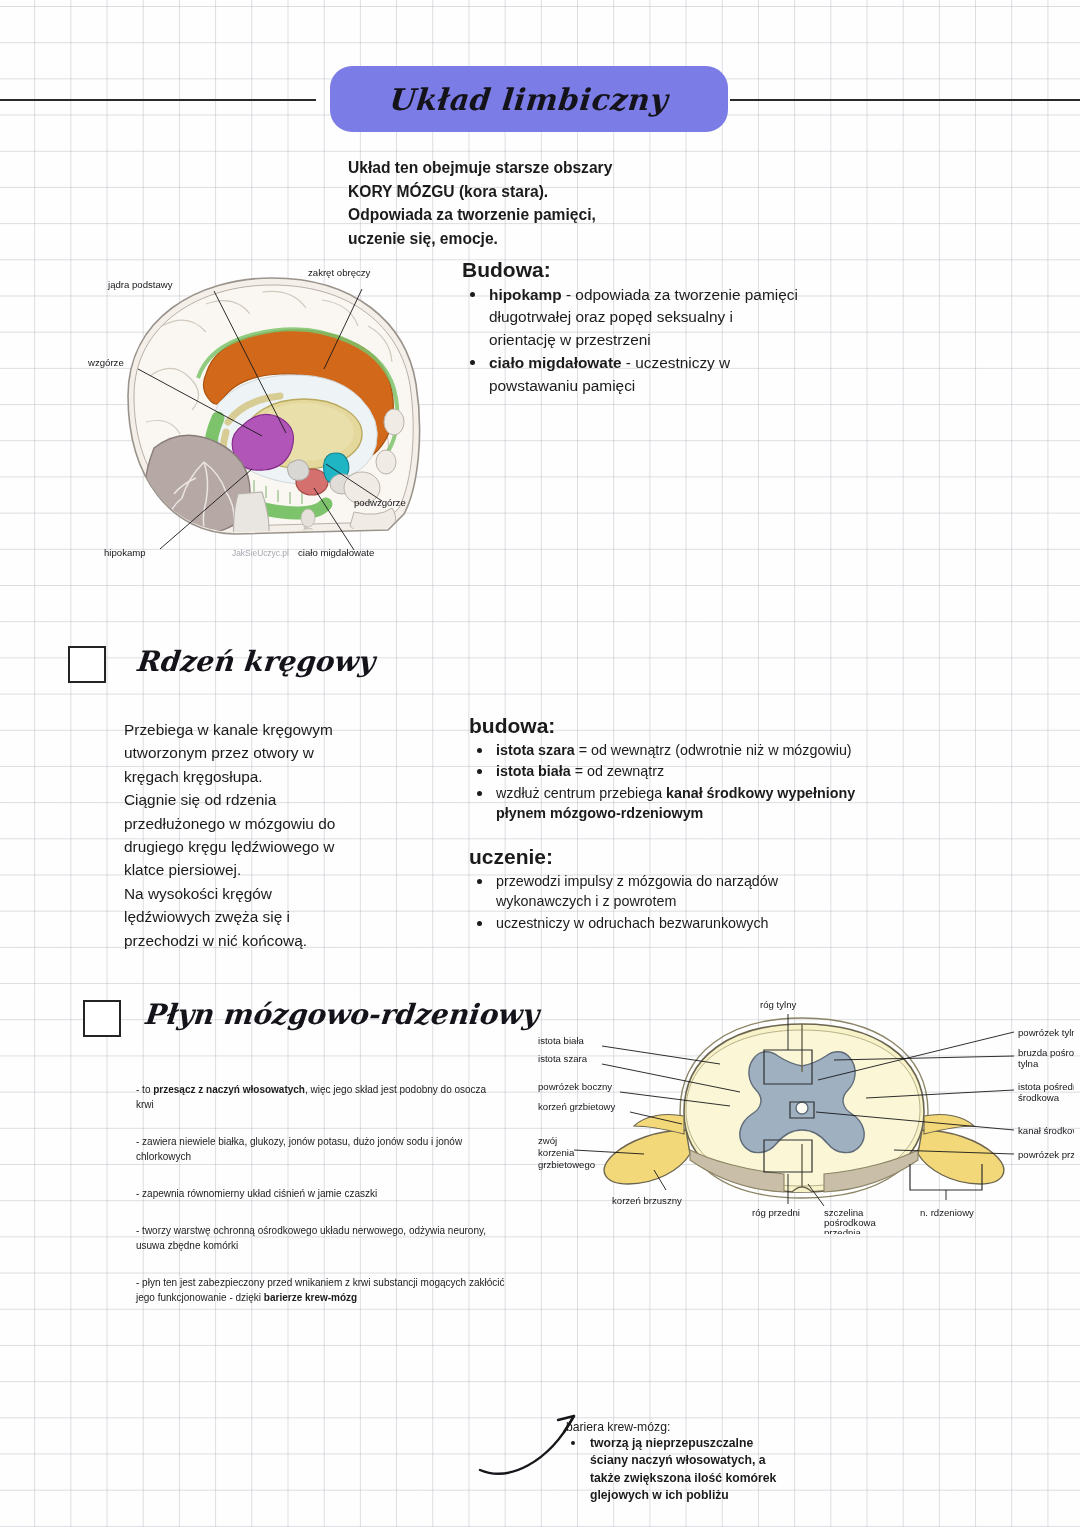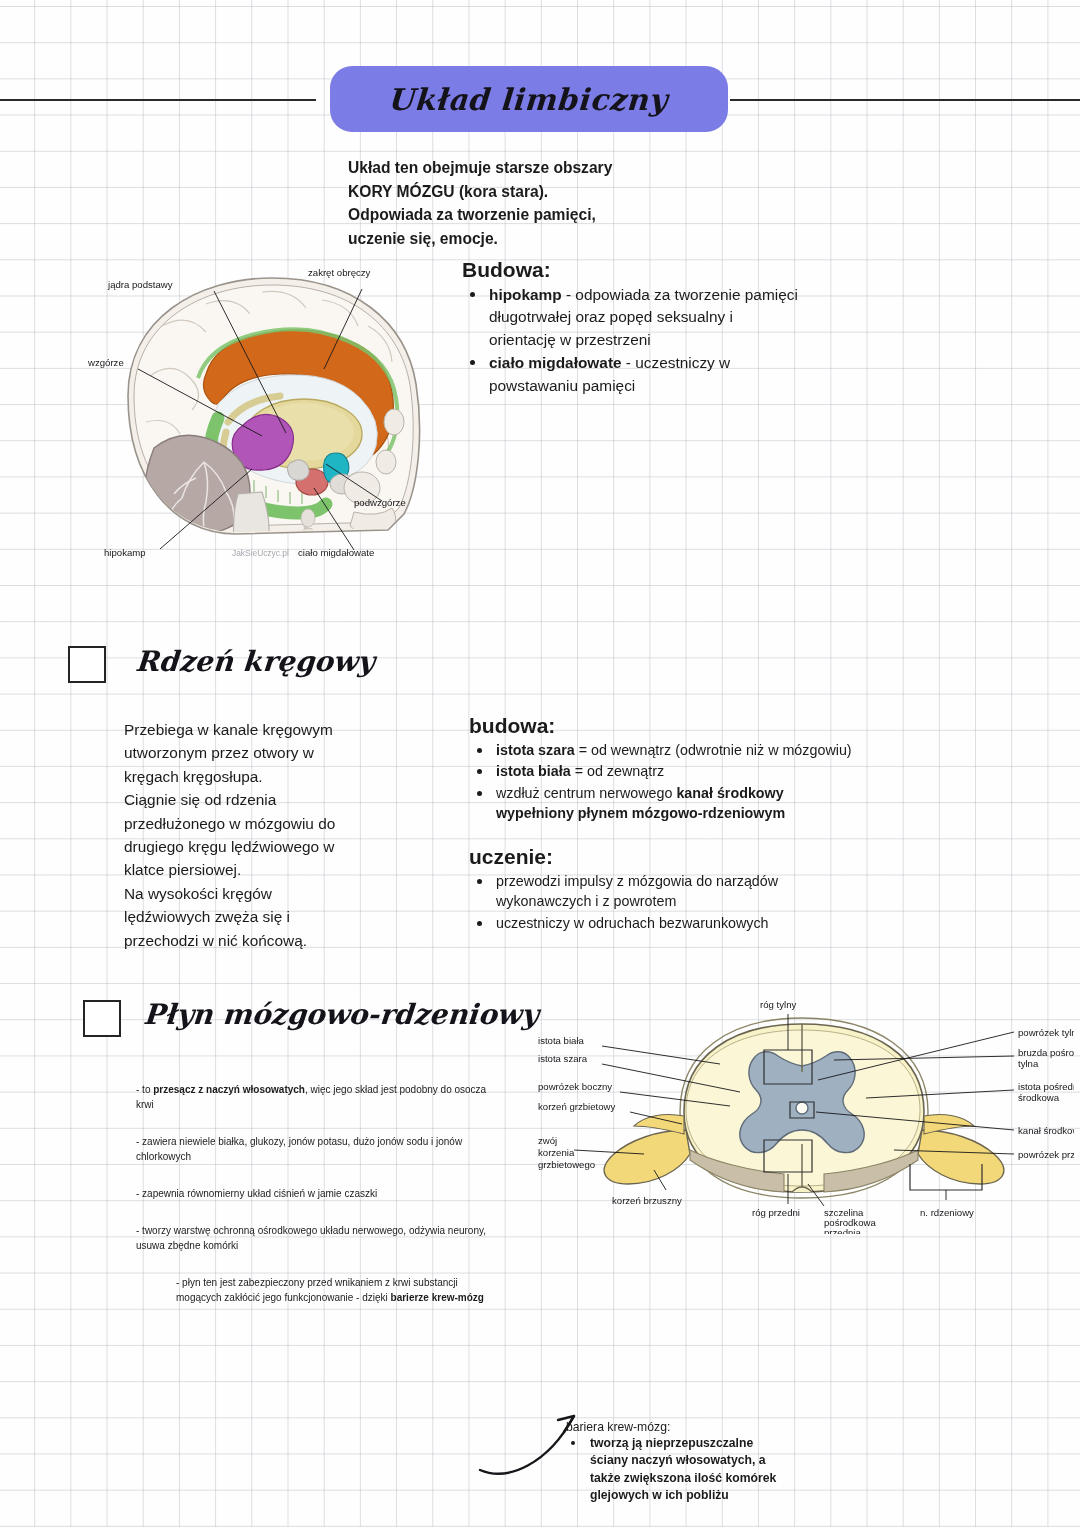--- a/index.html
+++ b/index.html
@@ -90,21 +90,21 @@
   
   #rdz-left{left:124px;top:718px;width:285px;}
   #rdz-left .t{font-size:15.4px;line-height:1.52;}
   #rdz-right{left:469px;top:714px;width:392px;}
   #rdz-right .t{font-size:14.3px;line-height:1.42;}
   #rdz-right .gap{height:21px;}
 
   
   #plyn-left{left:136px;top:1082px;width:370px;}
   #plyn-left p{margin:0 0 22px 0;font-size:10px;line-height:1.5;}
-  #plyn-left p:last-child{margin-bottom:0;margin-left:40px;}
+  #plyn-left p:last-child{margin-bottom:0;}
 
   
   #bariera{left:566px;top:1376px;width:215px;}
   #bariera .t{font-size:12.2px;line-height:1.42;font-weight:700;}
   #bariera .hd{font-weight:400;font-size:12.2px;margin-bottom:1px;margin-top:44px;}
   #bariera ul.bul{padding-left:16px;}
   #bariera ul.bul>li:before{top:6px;width:4px;height:4px;}
 
   
   #arrow{position:absolute;left:478px;top:1398px;width:120px;height:85px;}
@@ -257,21 +257,21 @@
       <div>lędźwiowych zwęża się i</div>
       <div>przechodzi w nić końcową.</div>
     </div>
   </div>
 
   <div class="blk" id="rdz-right">
     <h3 class="sec">budowa:</h3>
     <ul class="bul t">
       <li><b>istota szara</b><span> = od wewnątrz (odwrotnie niż w mózgowiu)</span></li>
       <li><b>istota biała</b><span> = od zewnątrz</span></li>
-      <li><span>wzdłuż centrum nerwowego </span><b>kanał środkowy wypełniony płynem mózgowo-rdzeniowym</b></li>
+      <li><span>wzdłuż centrum przebiega </span><b>kanał środkowy wypełniony płynem mózgowo-rdzeniowym</b></li>
     </ul>
     <div class="gap"></div>
     <h3 class="sec">uczenie:</h3>
     <ul class="bul t">
       <li>przewodzi impulsy z mózgowia do narządów wykonawczych i z powrotem</li>
       <li>uczestniczy w odruchach bezwarunkowych</li>
     </ul>
   </div>
 
   <div class="chk" id="chk2"></div>

